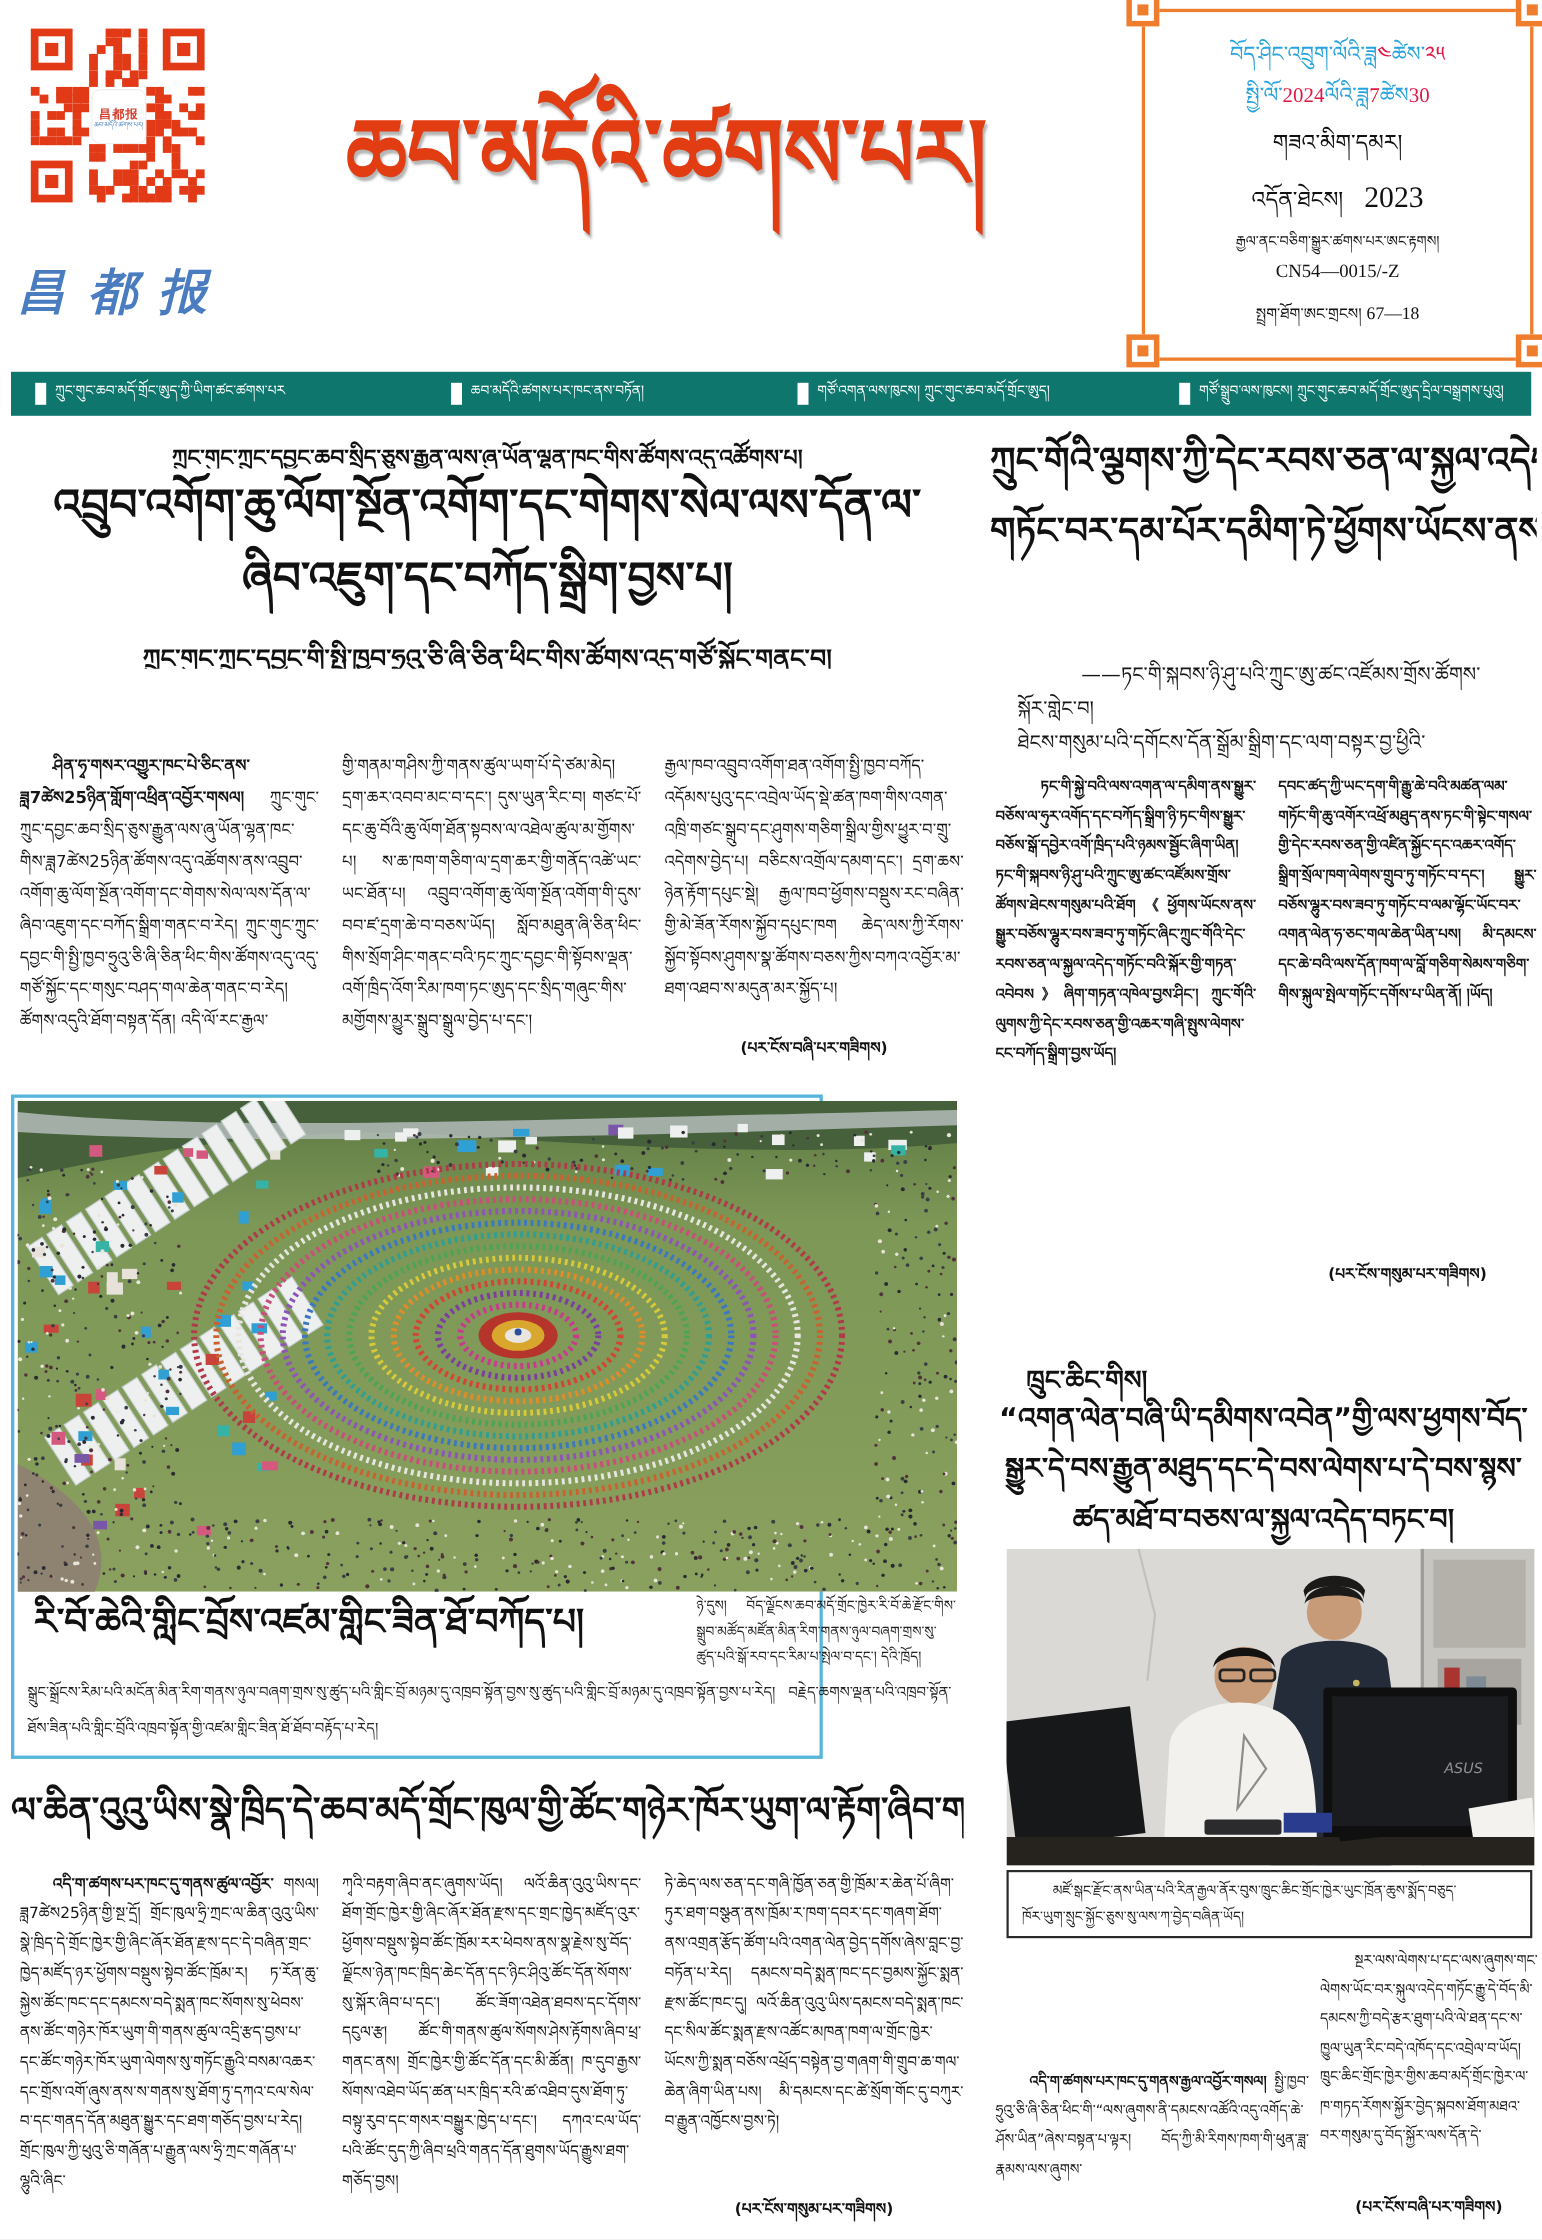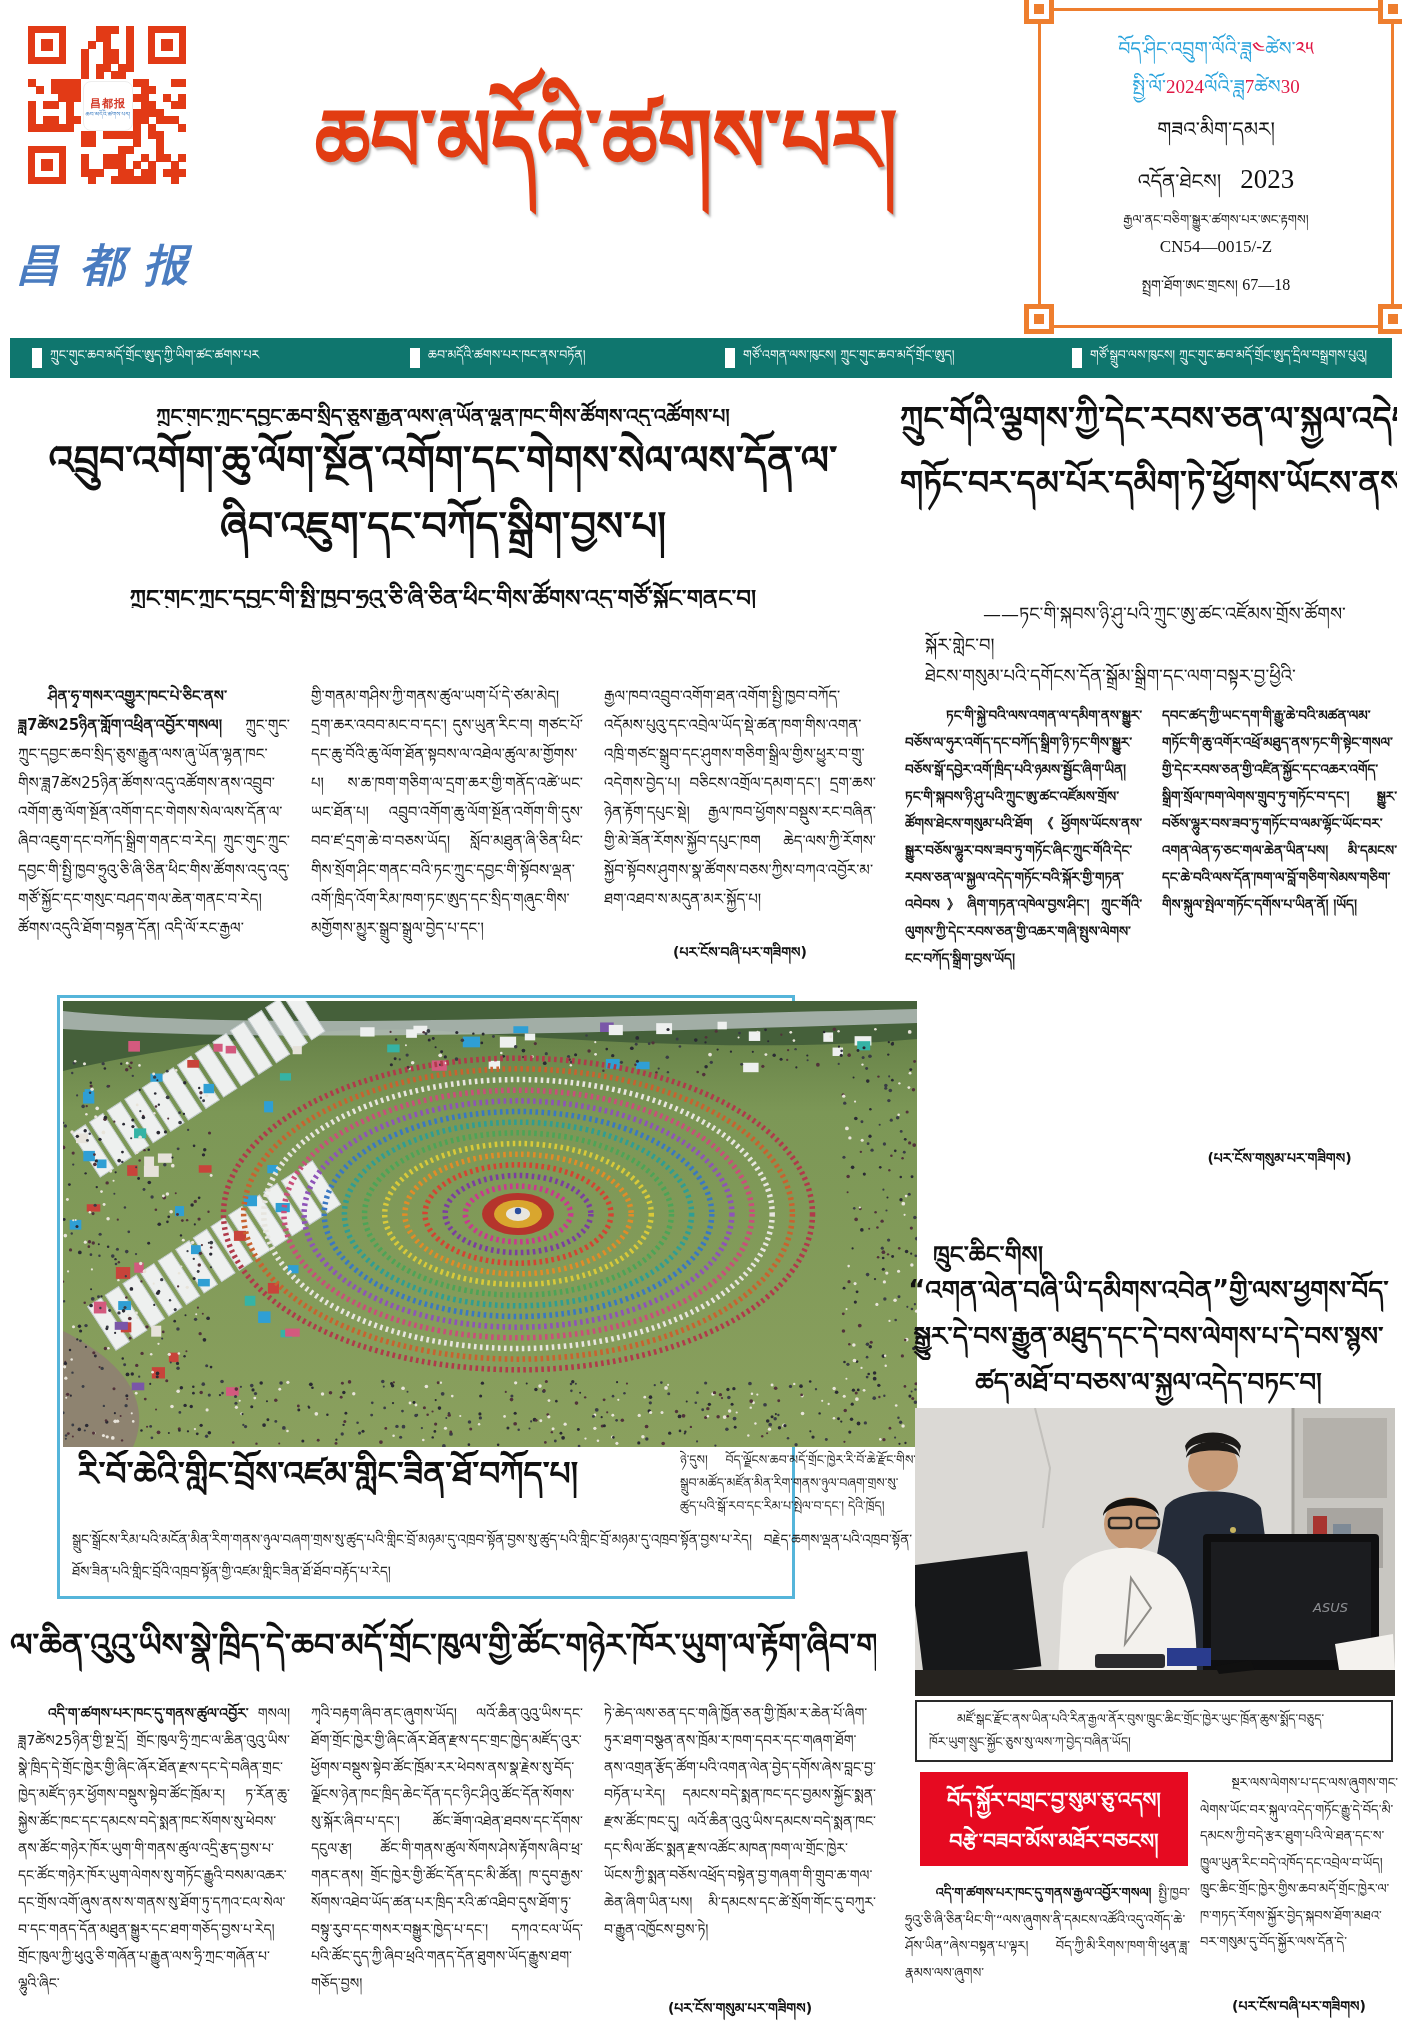--- a/index.html
+++ b/index.html
@@ -259,21 +259,21 @@
     <span>ཀྲུང་གུང་ཀྲུང་དབྱང་ཆབ་སྲིད་ཅུས་རྒྱུན་ལས་ཞུ་ཡོན་ལྷན་ཁང་གིས་ཟླ7ཚེས25ཉིན་ཚོགས་འདུ་འཚོགས་ནས་འབྲུབ་འགོག་ཆུ་ལོག་སྔོན་འགོག་དང་གེགས་སེལ་ལས་དོན་ལ་ཞིབ་འཇུག་དང་བཀོད་སྒྲིག་གནང་བ་རེད། ཀྲུང་གུང་ཀྲུང་དབྱང་གི་སྤྱི་ཁྱབ་ཧྲུའུ་ཅི་ཞི་ཅིན་ཕིང་གིས་ཚོགས་འདུ་འདུ་གཙོ་སྐྱོང་དང་གསུང་བཤད་གལ་ཆེན་གནང་བ་རེད། ཚོགས་འདུའི་ཐོག་བསྟན་དོན། འདི་ལོ་རང་རྒྱལ་</span>
   </div>
   <div class="abs bodycol" style="left:311px;top:682px;width:272px;height:298px;">
     <span>གྱི་གནམ་གཤིས་ཀྱི་གནས་ཚུལ་ཡག་པོ་དེ་ཙམ་མེད། དྲག་ཆར་འབབ་མང་བ་དང་། དུས་ཡུན་རིང་བ། གཙང་པོ་དང་ཆུ་བོའི་ཆུ་ལོག་ཐོན་སྟབས་ལ་འཐེལ་ཚུལ་མ་གྱོགས་པ། ས་ཆ་ཁག་གཅིག་ལ་དྲག་ཆར་གྱི་གནོད་འཚེ་ཡང་ཡང་ཐོན་པ། འབྲུབ་འགོག་ཆུ་ལོག་སྔོན་འགོག་གི་དུས་བབ་ཛ་དྲག་ཆེ་བ་བཅས་ཡོད། སློབ་མཐུན་ཞི་ཅིན་ཕིང་གིས་སྲོག་ཤིང་གནང་བའི་ཏང་ཀྲུང་དབྱང་གི་སྟོབས་ལྡན་འགོ་ཁྲིད་འོག་རིམ་ཁག་ཏང་ཨུད་དང་སྲིད་གཞུང་གིས་མགྱོགས་མྱུར་སྒྲུབ་སྒྲུལ་བྱེད་པ་དང་།</span>
   </div>
   <div class="abs bodycol" style="left:604px;top:682px;width:272px;height:245px;">
     <span>རྒྱལ་ཁབ་འབྲུབ་འགོག་ཐན་འགོག་སྤྱི་ཁྱབ་བཀོད་འདོམས་པུའུ་དང་འབྲེལ་ཡོད་སྡེ་ཚན་ཁག་གིས་འགན་འཁྲི་གཙང་སྒྲུབ་དང་ཤུགས་གཅིག་སྒྲིལ་གྱིས་ཕྱུར་བ་གྲུ་འདེགས་བྱེད་པ། བཅིངས་འགྲོལ་དམག་དང་། དྲག་ཆས་ཉེན་རྟོག་དཔུང་སྡེ། རྒྱལ་ཁབ་ཕྱོགས་བསྡུས་རང་བཞིན་གྱི་མེ་ཟོན་རོགས་སྐྱོབ་དཔུང་ཁག ཆེད་ལས་ཀྱི་རོགས་སྐྱོབ་སྟོབས་ཤུགས་སྣ་ཚོགས་བཅས་ཀྱིས་བཀའ་འབྱོར་མ་ཐག་འཐབ་ས་མདུན་མར་སྐྱོད་པ།</span>
   </div>
   <div class="abs credit" style="left:604px;top:936px;width:272px;">(པར་ངོས་བཞི་པར་གཟིགས)</div>
 
-  <div class="abs photo1-box" style="left:10px;top:995px;width:738px;height:604px;margin-left:47px;">
+  <div class="abs photo1-box" style="left:10px;top:995px;width:738px;height:604px;">
     <svg width="854" height="446" viewBox="0 0 854 446" style="position:absolute;left:3px;top:3px;">
       <defs>
         <linearGradient id="field" x1="0" y1="0" x2="0" y2="1">
           <stop offset="0" stop-color="#5f7a43"></stop>
             <stop offset="0.25" stop-color="#7c9756"></stop>
             <stop offset="1" stop-color="#8aa05e"></stop>
         </linearGradient>
       </defs>
       <rect x="0" y="0" width="854" height="446" fill="url(#field)"></rect>
       <path d="M0,0 L854,0 L854,38 C700,52 520,40 380,30 C240,22 90,50 0,70 Z" fill="#45603a"></path>
@@ -1371,24 +1371,20 @@
     <rect x="252" y="240" width="44" height="18" fill="#2a3c8e"></rect>
     <path d="M420,236 L478,226 L480,262 L424,262 Z" fill="#f4f2ee"></path>
     <path d="M300,258 L336,252 L340,262 L304,266 Z" fill="#101010"></path>
   </svg>
 
   <div class="abs capbox" style="left:915px;top:1700px;width:478px;height:62px;">
     <div class="smalltxt" style="text-indent:28px;white-space:nowrap;overflow:hidden;">མཛོ་སྒང་རྫོང་ནས་ཡིན་པའི་རིན་རྒྱལ་ནོར་བུས་ཁྲུང་ཆིང་གྲོང་ཁྱེར་ཡུང་ཁྲོན་ཆུས་སྨོད་བཅུད་</div>
     <div class="smalltxt" style="white-space:nowrap;overflow:hidden;">ཁོར་ཡུག་སྲུང་སྐྱོང་ཅུས་སུ་ལས་ཀ་བྱེད་བཞིན་ཡོད།</div>
   </div>
 
-  <div class="abs redbox" style="left:920px;top:1772px;width:268px;height:94px;padding-top:8px;box-sizing:border-box;">
-    <div>བོད་སྐྱོར་བགྲང་བྱ་སུམ་ཅུ་འདས།</div>
-    <div>བརྩེ་བཟབ་མོས་མཐོར་བཅངས།</div>
-  </div>
   <div class="abs bodycol" style="left:1200px;top:1770px;width:198px;height:212px;font-size:13px;line-height:26.5px;">
     <span class="indent" style="width:24px;"></span>
     <span>སྔར་ལས་ལེགས་པ་དང་ལས་ཞུགས་གང་ལེགས་ཡོང་བར་སྐུལ་འདེད་གཏོང་རྒྱུ་དེ་བོད་མི་དམངས་ཀྱི་བདེ་རྩར་ཐུག་པའི་ལེ་ཐན་དང་ས་ཁྱུལ་ཡུན་རིང་བདེ་འཁོད་དང་འབྲེལ་བ་ཡོད། ཁྲུང་ཆིང་གྲོང་ཁྱེར་གྱིས་ཆབ་མདོ་གྲོང་ཁྱེར་ལ་ཁ་གཏད་རོགས་སྐྱོར་བྱེད་སྐབས་ཐོག་མཐའ་བར་གསུམ་དུ་བོད་སྐྱོར་ལས་དོན་དེ་</span>
   </div>
   <div class="abs credit" style="left:1200px;top:1990px;width:198px;">(པར་ངོས་བཞི་པར་གཟིགས)</div>
   <div class="abs bodycol" style="left:905px;top:1880px;width:285px;height:152px;font-size:13px;line-height:26.5px;">
     <span class="indent" style="width:24px;"></span>
     <span class="lead">འདི་ག་ཚགས་པར་ཁང་དུ་གནས་རྒྱལ་འབྱོར་གསལ།</span>
     <span>སྤྱི་ཁྱབ་ཧྲུའུ་ཅི་ཞི་ཅིན་ཕིང་གི་“ལས་ཞུགས་ནི་དམངས་འཚོའི་འདུ་འགོད་ཆེ་ཤོས་ཡིན”ཞེས་བསྟན་པ་ལྟར། བོད་ཀྱི་མི་རིགས་ཁག་གི་ཕུན་ཟླ་རྣམས་ལས་ཞུགས་</span>
   </div>

